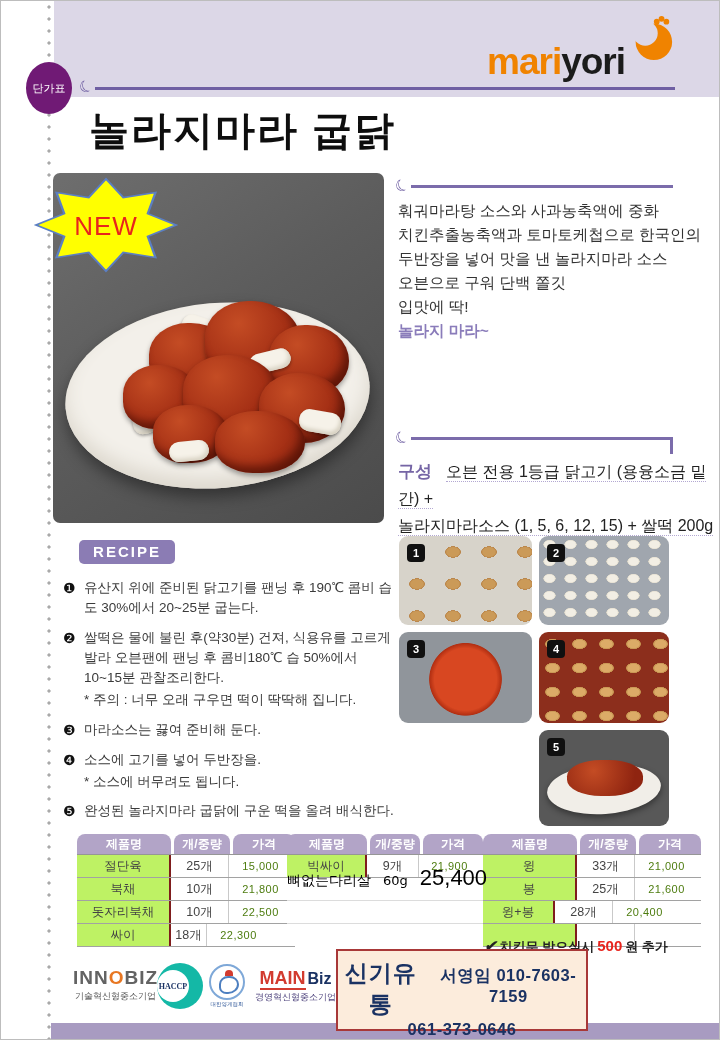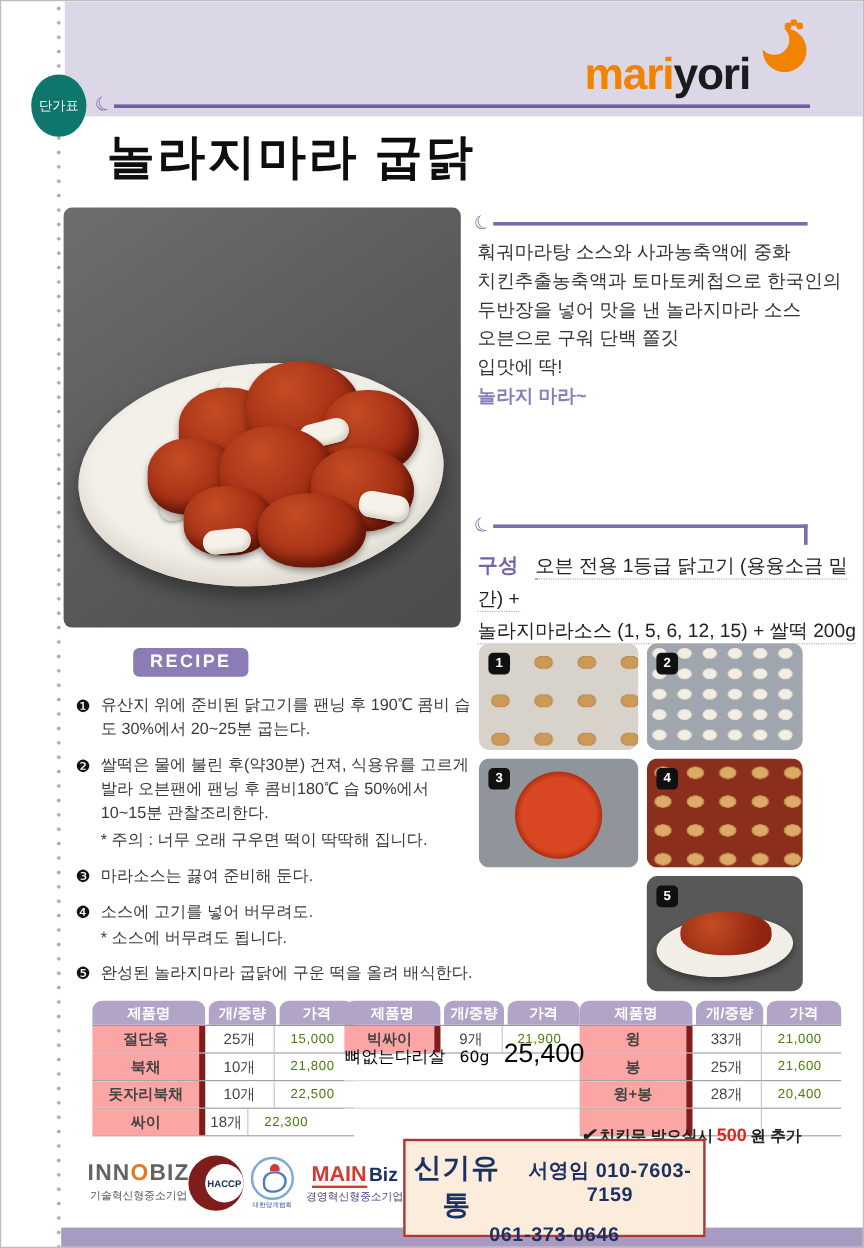--- a/index.html
+++ b/index.html
@@ -7,21 +7,21 @@
   body { font-family:"Liberation Sans", sans-serif; }
   #page { position:relative; width:720px; height:1040px; background:#fff;
           border:1px solid #bdbdbd; overflow:hidden; }
 
   
   .band { position:absolute; left:53px; top:0; width:667px; height:96px; background:#dcd7e7; }
   .dotline { position:absolute; left:46px; top:0; width:4px; height:1040px; z-index:2;
              background-image:radial-gradient(circle, #a9a9a9 1.4px, transparent 1.8px);
              background-size:4px 12px; background-repeat:repeat-y; }
   .badge-circle { position:absolute; left:25px; top:61px; width:46px; height:52px; z-index:3;
-                  background:#0f766e; border-radius:50%; color:#fff; font-size:11px;
+                  background:#701a75; border-radius:50%; color:#fff; font-size:11px;
                   display:flex; align-items:center; justify-content:center; }
   .logo { position:absolute; left:486px; top:40px; font-size:37px; font-weight:bold;
           letter-spacing:-1px; z-index:1; }
   .logo .mari { color:#f08300; } .logo .yori { color:#1b1b1b; }
   .logo-moon { position:absolute; left:626px; top:14px; z-index:1; }
   .hline { position:absolute; left:94px; top:86px; width:580px; border-top:3px solid #6f5fa3; }
   .crescent { position:absolute; color:#6f5fa3; font-size:16px; font-weight:bold;
               transform:rotate(-25deg); font-family:"DejaVu Sans", sans-serif; }
   .crescent.c1 { left:78px; top:76px; }
   .page-title { position:absolute; left:88px; top:102px; font-size:40px; font-weight:900;
@@ -52,21 +52,21 @@
           line-height:24px; color:#333; }
   .desc .hl { color:#8a7cba; font-weight:bold; }
   .comp { position:absolute; left:397px; top:457px; width:320px; font-size:16px;
           line-height:27px; color:#222; }
   .comp .clabel { color:#7565a5; font-weight:bold; font-size:17px; margin-right:14px; }
   .dotted-u { border-bottom:1px dotted #b3a8d2; padding-bottom:1px; }
 
   
   .recipe-badge { position:absolute; left:78px; top:539px; width:96px; height:24px;
           background:#8b7cb4; border-radius:5px; color:#fff; font-size:15px; font-weight:bold;
-          letter-spacing:2px; text-align:center; line-height:24px;margin-left:32px; }
+          letter-spacing:2px; text-align:center; line-height:24px; }
   .steps { position:absolute; left:62px; top:577px; width:332px; font-size:13.5px;
            color:#3a3a3a; line-height:1.5; }
   .step { display:flex; gap:6px; margin-bottom:9px; }
   .step .num { flex:0 0 15px; font-size:14px; color:#111; }
   .step .note { margin-top:2px; }
 
   
   .sphoto { position:absolute; border-radius:9px; overflow:hidden; }
   .sp1 { left:398px; top:535px; width:133px; height:89px; background:#d7d3ca;
          background-image:radial-gradient(ellipse 11px 8px, #cb9a58 55%, #b9854a 70%, transparent 72%);
@@ -90,21 +90,21 @@
          border-radius:4px; color:#fff; font-size:11px; font-weight:bold; text-align:center;
          line-height:18px; }
 
   
   .ptable { position:absolute; }
   .hrow { display:flex; gap:3px; border-bottom:1px solid #969696; }
   .htab { background:#b2a4c7; color:#fff; font-size:12px; font-weight:bold; text-align:center;
           height:20px; line-height:20px; border-radius:8px 8px 0 0; }
   .brow { display:flex; border-bottom:1px solid #a2a2a2; }
   .cell { height:22px; line-height:22px; font-size:12.5px; color:#444; text-align:center; }
-  .cname { background:#fca5a5; border-right:5px solid #7f1d1d;font-weight:bold; }
+  .cname { background:#bef264; border-right:2px solid #7f1d1d; }
   .cqty  { border-right:1px solid #c9c9c9; }
   .cprice { font-size:11px; color:#4d7c0f; letter-spacing:.5px; }
   .brow.ghost { border-bottom:1px solid #dcdcdc; }
   .ghost .cell { background:none; border-right:none; }
   .t1 { left:76px; top:833px; }  .t2 { left:286px; top:833px; }  .t3 { left:482px; top:833px; }
   .overlay-row { position:absolute; left:286px; top:864px; display:flex; align-items:baseline;
           gap:12px; font-family:"DejaVu Sans", sans-serif; color:#000; z-index:1; }
   .overlay-row .on { font-size:14px; } .overlay-row .oq { font-size:13px; }
   .overlay-row .op { font-size:22px; font-family:"Liberation Sans", sans-serif; }
 
@@ -122,22 +122,22 @@
           letter-spacing:.5px; }
   .footer-bar { position:absolute; left:50px; top:1022px; width:670px; height:18px;
           background:#a89bc1; }
 
   
   .cert-innobiz { position:absolute; left:72px; top:966px; text-align:center; }
   .cert-innobiz .big { font-size:19px; font-weight:bold; color:#636363; letter-spacing:1px; }
   .cert-innobiz .big .o { color:#e87722; }
   .cert-sub { font-size:9px; color:#555; margin-top:1px; }
   .cert-haccp { position:absolute; left:156px; top:962px; width:46px; height:46px;
-          background:#7f1d1d; border-radius:50%; display:flex; align-items:center;
-          justify-content:flex-end; }
+          background:#14b8a6; border-radius:50%; display:flex; align-items:center;
+          justify-content:flex-start;font-family:Liberation Serif, serif; }
   .cert-haccp .inner { width:32px; height:32px; background:#fff; border-radius:50%;
           display:flex; align-items:center; justify-content:center; font-size:8px;
           font-weight:bold; color:#1a3263; }
   .cert-poultry { position:absolute; left:207px; top:963px; width:38px; text-align:center; }
   .cert-poultry .ring { width:36px; height:36px; border:2px solid #7ea8d8; border-radius:50%;
           background:#fff; margin:0 auto; position:relative; }
   .cert-poultry .comb { position:absolute; left:14px; top:4px; width:8px; height:6px;
           background:#d23b2f; border-radius:4px 4px 0 0; }
   .cert-poultry .body { position:absolute; left:8px; top:10px; width:20px; height:18px;
           border:2px solid #4d7fc0; border-radius:50% 50% 60% 40%; }
@@ -183,20 +183,26 @@
     <div class="blob" style="left:70px;top:192px;width:76px;height:64px;"></div>
     <div class="rice" style="left:196px;top:178px;width:42px;height:20px;transform:rotate(-14deg);"></div>
     <div class="blob" style="left:130px;top:182px;width:96px;height:78px;"></div>
     <div class="blob" style="left:206px;top:200px;width:86px;height:70px;"></div>
     <div class="blob" style="left:100px;top:232px;width:76px;height:58px;"></div>
     <div class="blob" style="left:162px;top:238px;width:90px;height:62px;"></div>
     <div class="rice" style="left:246px;top:238px;width:42px;height:22px;transform:rotate(10deg);"></div>
     <div class="rice" style="left:116px;top:268px;width:40px;height:20px;transform:rotate(-6deg);"></div>
   </div>
 
+  <div class="star-badge">
+    <svg width="146" height="96" viewBox="0 0 100 100" preserveAspectRatio="none">
+      <polygon fill="#ffff00" stroke="#5b7fc4" stroke-width="1.6" points="98,50 78.6,61.9 83.9,83.9 61.9,78.6 50,98 38.1,78.6 16.1,83.9 21.4,61.9 2,50 21.4,38.1 16.1,16.1 38.1,21.4 50,2 61.9,21.4 83.9,16.1 78.6,38.1"></polygon>
+    </svg>
+    <div class="new-text">NEW</div>
+  </div>
 
   <span class="crescent c2">☾</span>
   <div class="divider d1"></div>
   <div class="desc">
     <div>훠궈마라탕 소스와 사과농축액에 중화</div>
     <div>치킨추출농축액과 토마토케첩으로 한국인의</div>
     <div>두반장을 넣어 맛을 낸 놀라지마라 소스</div>
     <div>오븐으로 구워 단백 쫄깃</div>
     <div>입맛에 딱!</div>
     <div class="hl">놀라지 마라~</div>
@@ -224,21 +230,21 @@
         <div class="note">* 주의 : 너무 오래 구우면 떡이 딱딱해 집니다.</div>
       </span>
     </div>
     <div class="step">
       <span class="num">❸</span>
       <span>마라소스는 끓여 준비해 둔다.</span>
     </div>
     <div class="step">
       <span class="num">❹</span>
       <span>
-        <span>소스에 고기를 넣어 버무려도.</span>
+        <span>소스에 고기를 넣어 두반장을.</span>
         <div class="note">* 소스에 버무려도 됩니다.</div>
       </span>
     </div>
     <div class="step">
       <span class="num">❺</span>
       <span>완성된 놀라지마라 굽닭에 구운 떡을 올려 배식한다.</span>
     </div>
   </div>
 
   <div class="sphoto sp1">
@@ -321,21 +327,21 @@
       <div class="cell cname" style="width:94px">윙</div>
       <div class="cell cqty" style="width:58px">33개</div>
       <div class="cell cprice" style="width:63px">21,000</div>
     </div>
     <div class="brow">
       <div class="cell cname" style="width:94px">봉</div>
       <div class="cell cqty" style="width:58px">25개</div>
       <div class="cell cprice" style="width:63px">21,600</div>
     </div>
     <div class="brow">
-      <div class="cell cname" style="width:94px">윙+봉</div>
+      <div class="cell cname" style="width:72px">윙+봉</div>
       <div class="cell cqty" style="width:58px">28개</div>
       <div class="cell cprice" style="width:63px">20,400</div>
     </div>
     <div class="brow">
       <div class="cell cname" style="width:94px"></div>
       <div class="cell cqty" style="width:58px"></div>
       <div class="cell cprice" style="width:63px"></div>
     </div>
   </div>
 

